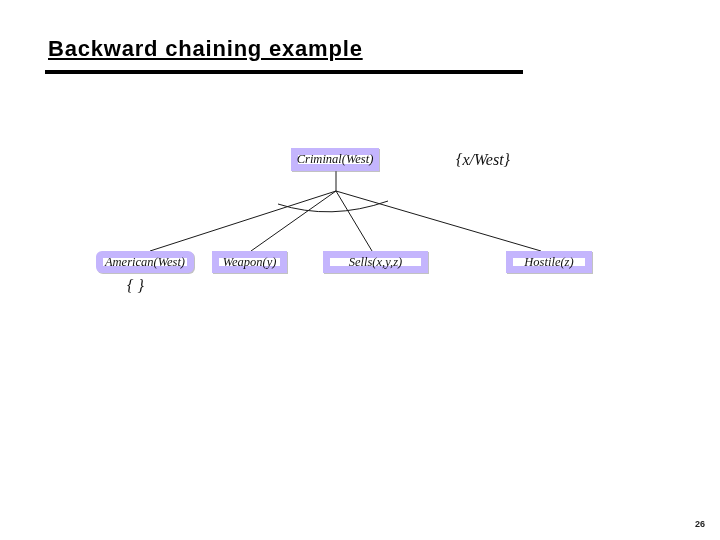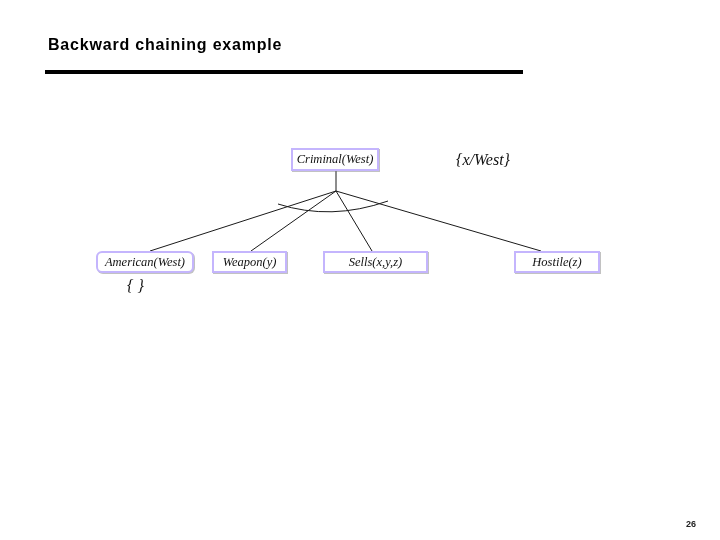--- a/index.html
+++ b/index.html
@@ -13,75 +13,76 @@
     height: 540px;
     background: #ffffff;
     overflow: hidden;
     font-family: "Liberation Sans", sans-serif;
   }
   .slide-title {
     position: absolute;
     left: 48px;
     top: 36px;
     margin: 0;
-    font-size: 16px;
+    font-size: 22px;
     font-weight: bold;
     letter-spacing: 0.8px;
     color: #000000;
     font-family: "Liberation Sans", sans-serif;
+    text-decoration: underline;
   }
   .title-underline {
     position: absolute;
     left: 45px;
     top: 70px;
     width: 478px;
     height: 4px;
     background: #000000;
   }
   .connectors {
     position: absolute;
     left: 0;
     top: 0;
     width: 720px;
     height: 540px;
     pointer-events: none;
   }
   .node-box {
     position: absolute;
     box-sizing: border-box;
-    border: 2px solid #c4b5fd;
+    border: 7px solid #c4b5fd;
     background: #ffffff;
     box-shadow: 1px 1px 0 rgba(120,120,120,0.45);
     display: flex;
     align-items: center;
     justify-content: center;
     font-family: "Liberation Serif", serif;
     font-style: italic;
     font-size: 12.5px;
     color: #111111;
     white-space: nowrap;
   }
   .node-root      { left: 291px; top: 148px; width: 88px;  height: 23px; }
   .node-american  { left: 96px;  top: 251px; width: 98px;  height: 22px; border-radius: 6px; }
   .node-weapon    { left: 212px; top: 251px; width: 75px;  height: 22px; }
   .node-sells     { left: 323px; top: 251px; width: 105px; height: 22px; }
-  .node-hostile   { left: 506px; top: 251px; width: 86px;  height: 22px; margin-left: 8px; }
+  .node-hostile   { left: 506px; top: 251px; width: 86px;  height: 22px; }
   .subst-label {
     position: absolute;
     font-family: "Liberation Serif", serif;
     font-style: italic;
     font-size: 16px;
     color: #111111;
     white-space: nowrap;
   }
   .subst-root  { left: 456px; top: 151px; }
   .subst-empty { left: 127px; top: 277px; }
   .page-number {
     position: absolute;
-    right: 24px;
+    right: 15px;
     top: 519px;
     font-size: 9px;
     font-weight: bold;
     color: #222222;
     font-family: "Liberation Sans", sans-serif;
   }
 </style>
 </head>
 <body>
 

